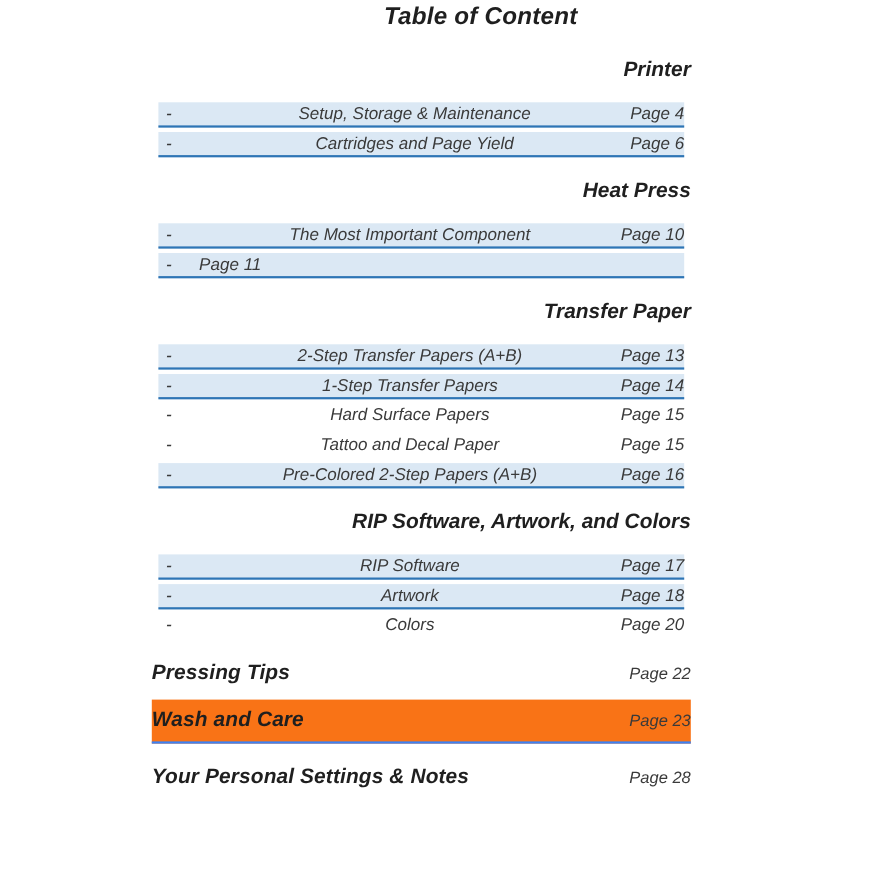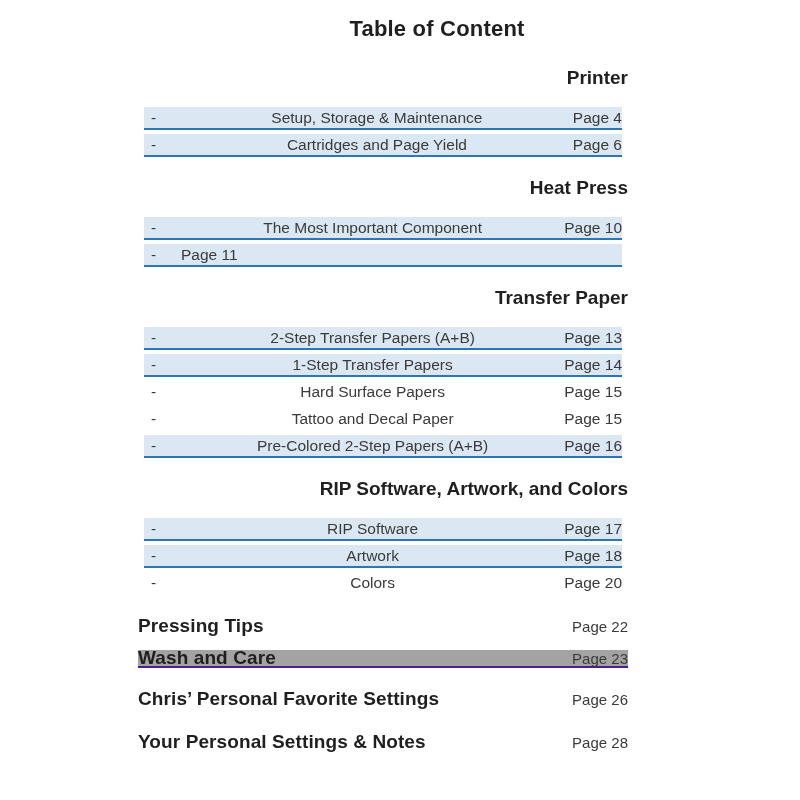--- a/index.html
+++ b/index.html
@@ -7,23 +7,23 @@
     padding: 0;
     background: #ffffff;
     font-family: "Liberation Sans", "DejaVu Sans", sans-serif;
     color: #3a3a3a;
   }
   .page {
     position: relative;
     width: 800px;
     height: 800px;
     background: #ffffff;
-    padding-top: 14px;
     box-sizing: border-box;
     overflow: hidden;
+    font-style: italic;
   }
   .title {
     margin-left: 138px;
     width: 598px;
     text-align: center;
     font-size: 22px;
     line-height: 30px;
     font-weight: 700;
     color: #1f1f1f;
     letter-spacing: 0.2px;
@@ -87,23 +87,23 @@
     color: #1f1f1f;
     letter-spacing: 0.1px;
   }
   .standalone .s-page {
     flex: 0 0 auto;
     font-size: 15px;
     font-weight: 400;
     color: #3a3a3a;
   }
   .standalone.linked {
-    background: #a3a3a3;
-    border-bottom: 2px solid #4c1d95;
-    height: 18px;
+    background: #f97316;
+    border-bottom: 2px solid #3b82f6;
+    height: 40px;
   }
   .standalone.wash { margin-top: 12px; }
 </style>
 </head>
 <body>
 
 <div class="page">
 
   <div class="title">Table of Content</div>
 
@@ -187,24 +187,20 @@
     <div class="standalone">
       <span class="s-heading">Pressing Tips</span>
       <span class="s-page">Page 22</span>
     </div>
 
     <div class="standalone linked wash">
       <span class="s-heading">Wash and Care</span>
       <span class="s-page">Page 23</span>
     </div>
 
-    <div class="standalone">
-      <span class="s-heading">Chris’ Personal Favorite Settings</span>
-      <span class="s-page">Page 26</span>
-    </div>
 
     <div class="standalone">
       <span class="s-heading">Your Personal Settings &amp; Notes</span>
       <span class="s-page">Page 28</span>
     </div>
 
   </div>
 </div>
 
 </body></html>

